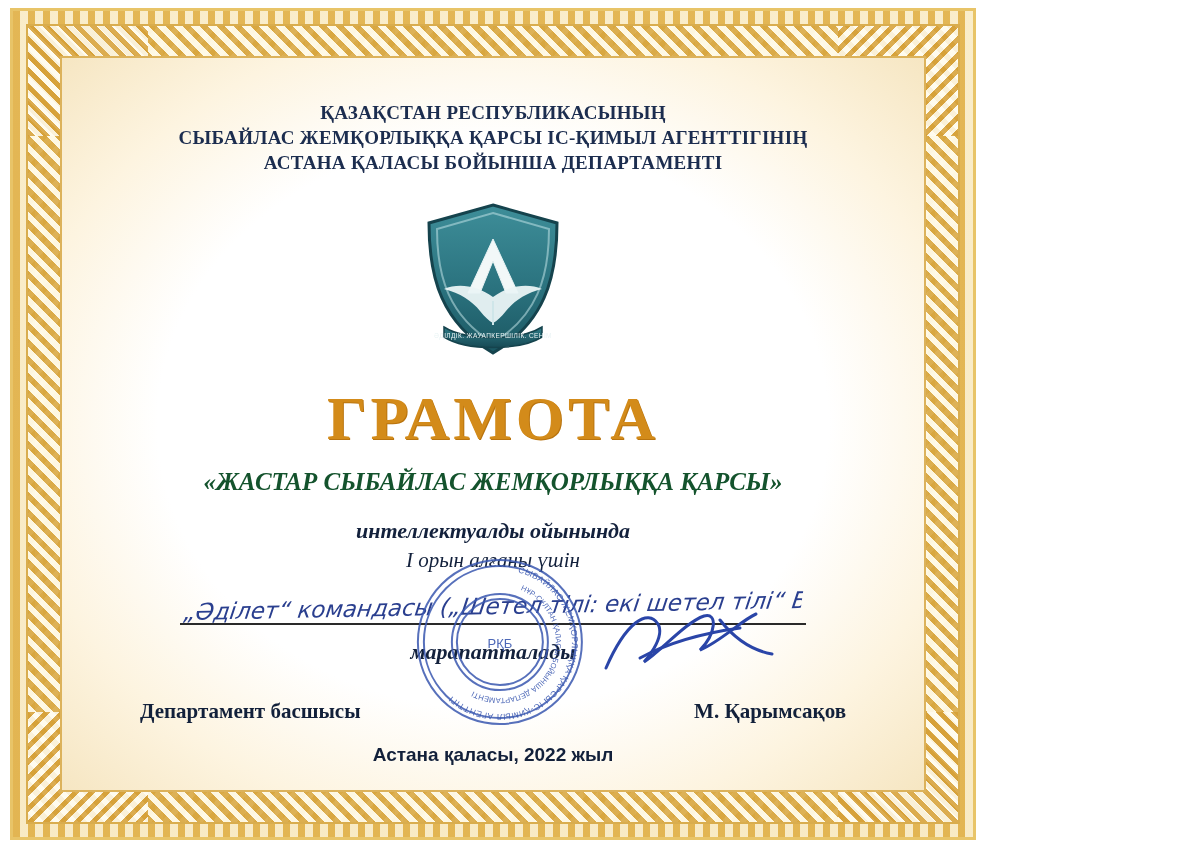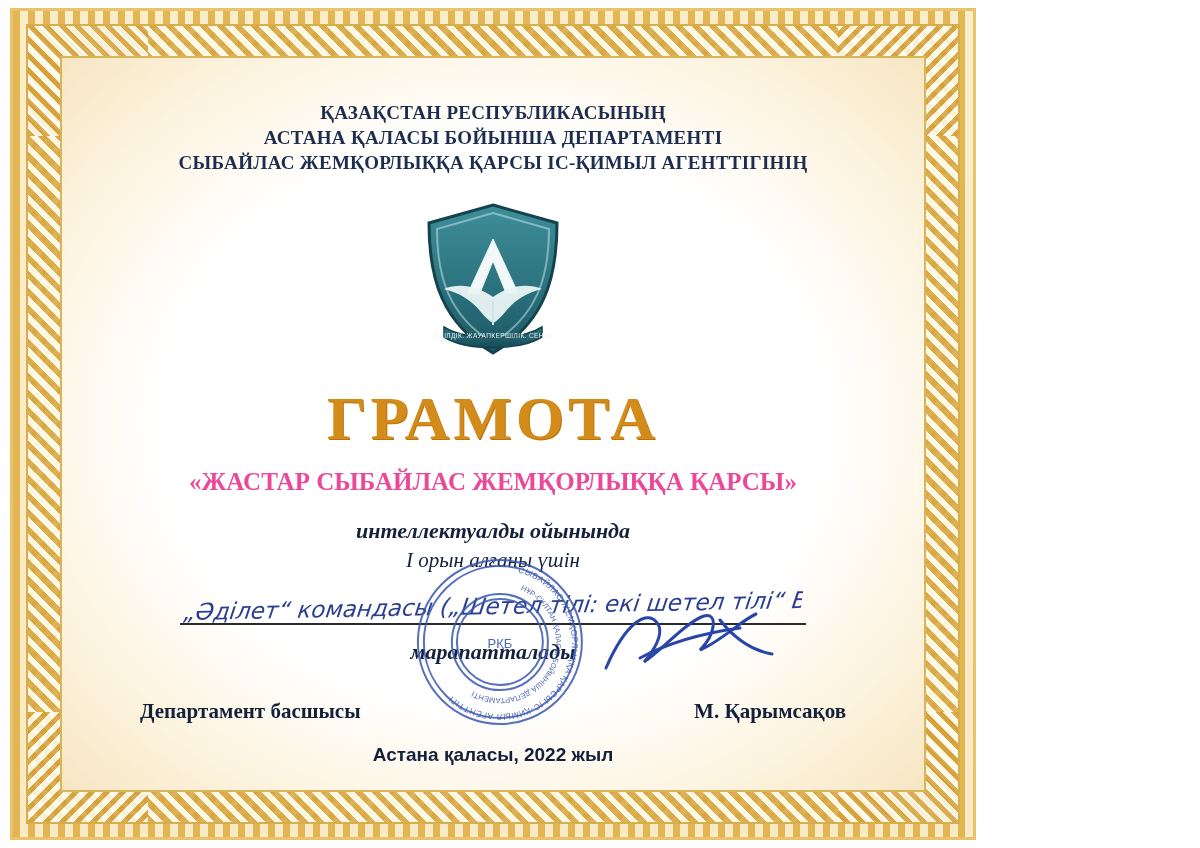--- a/index.html
+++ b/index.html
@@ -114,23 +114,24 @@
     font-family: "Liberation Serif", serif;
     font-weight: bold;
     font-size: 62px;
     letter-spacing: 4px;
     color: #d38b1a;
     text-shadow: 1px 1px 0 #b9740f;
   }
   .game-name {
     margin-top: 14px;
     font-family: "Liberation Serif", serif;
+    font-style: italic;
     font-weight: bold;
     font-size: 25px;
-    color: #ec4899;
+    color: #14532d;
   }
   .game-sub {
     margin-top: 22px;
     font-family: "Liberation Serif", serif;
     font-style: italic;
     font-weight: bold;
     font-size: 22px;
     color: #13213c;
   }
   .place-line {
@@ -229,22 +230,22 @@
   <div class="corner tr"></div>
   <div class="corner bl"></div>
   <div class="corner br"></div>
   <div class="border-inner-frame"></div>
   <div class="border-glow"></div>
 
   <div class="content">
 
     <div class="org-lines">
       <div class="org-line">ҚАЗАҚСТАН РЕСПУБЛИКАСЫНЫҢ</div>
+      <div class="org-line">СЫБАЙЛАС ЖЕМҚОРЛЫҚҚА ҚАРСЫ ІС-ҚИМЫЛ АГЕНТТІГІНІҢ</div>
       <div class="org-line">АСТАНА ҚАЛАСЫ БОЙЫНША ДЕПАРТАМЕНТІ</div>
-      <div class="org-line">СЫБАЙЛАС ЖЕМҚОРЛЫҚҚА ҚАРСЫ ІС-ҚИМЫЛ АГЕНТТІГІНІҢ</div>
     </div>
 
     <div class="emblem-wrap">
       <svg width="150" height="160" viewBox="0 0 150 160">
         <defs>
           <linearGradient id="shieldGrad" x1="0" y1="0" x2="0" y2="1">
             <stop offset="0%" stop-color="#3e8e99"></stop>
             <stop offset="55%" stop-color="#2b737f"></stop>
             <stop offset="100%" stop-color="#1b5762"></stop>
           </linearGradient>

